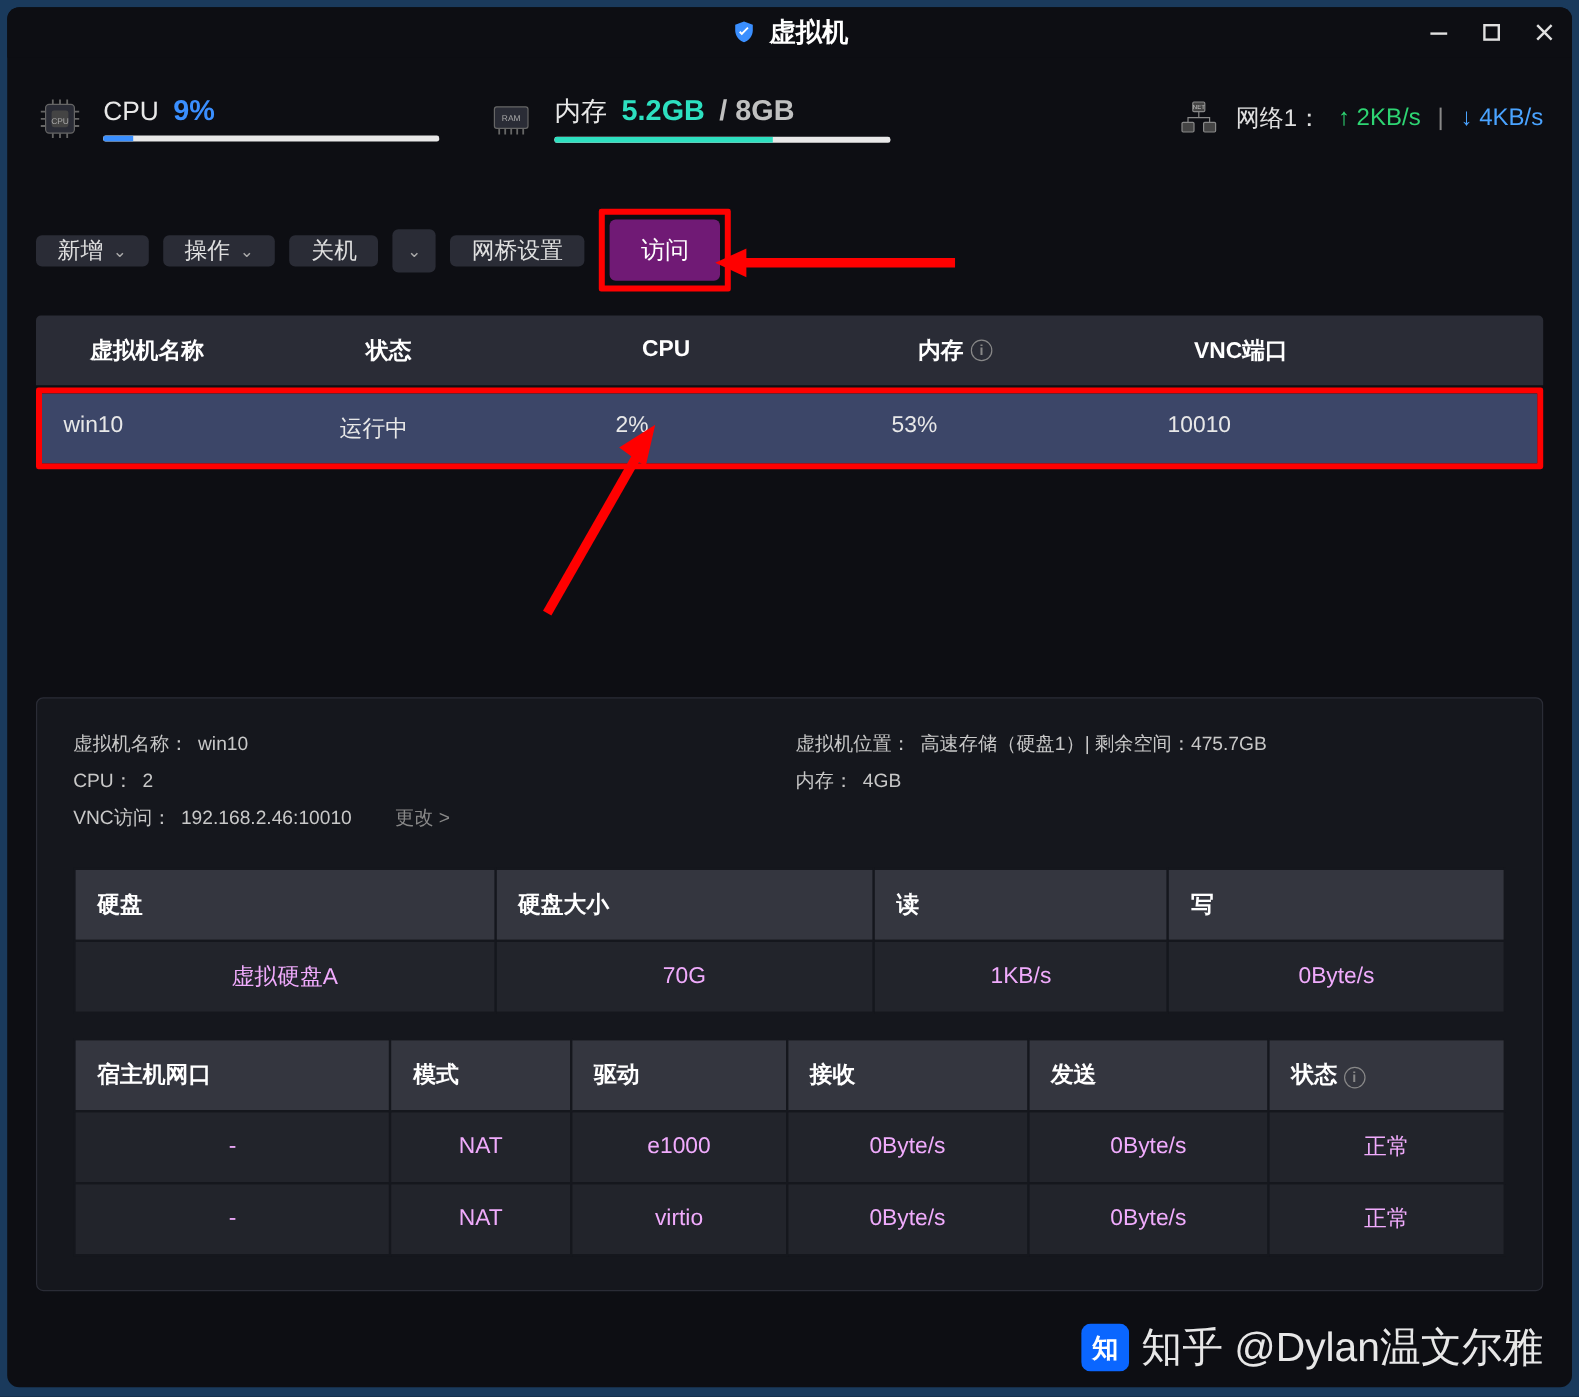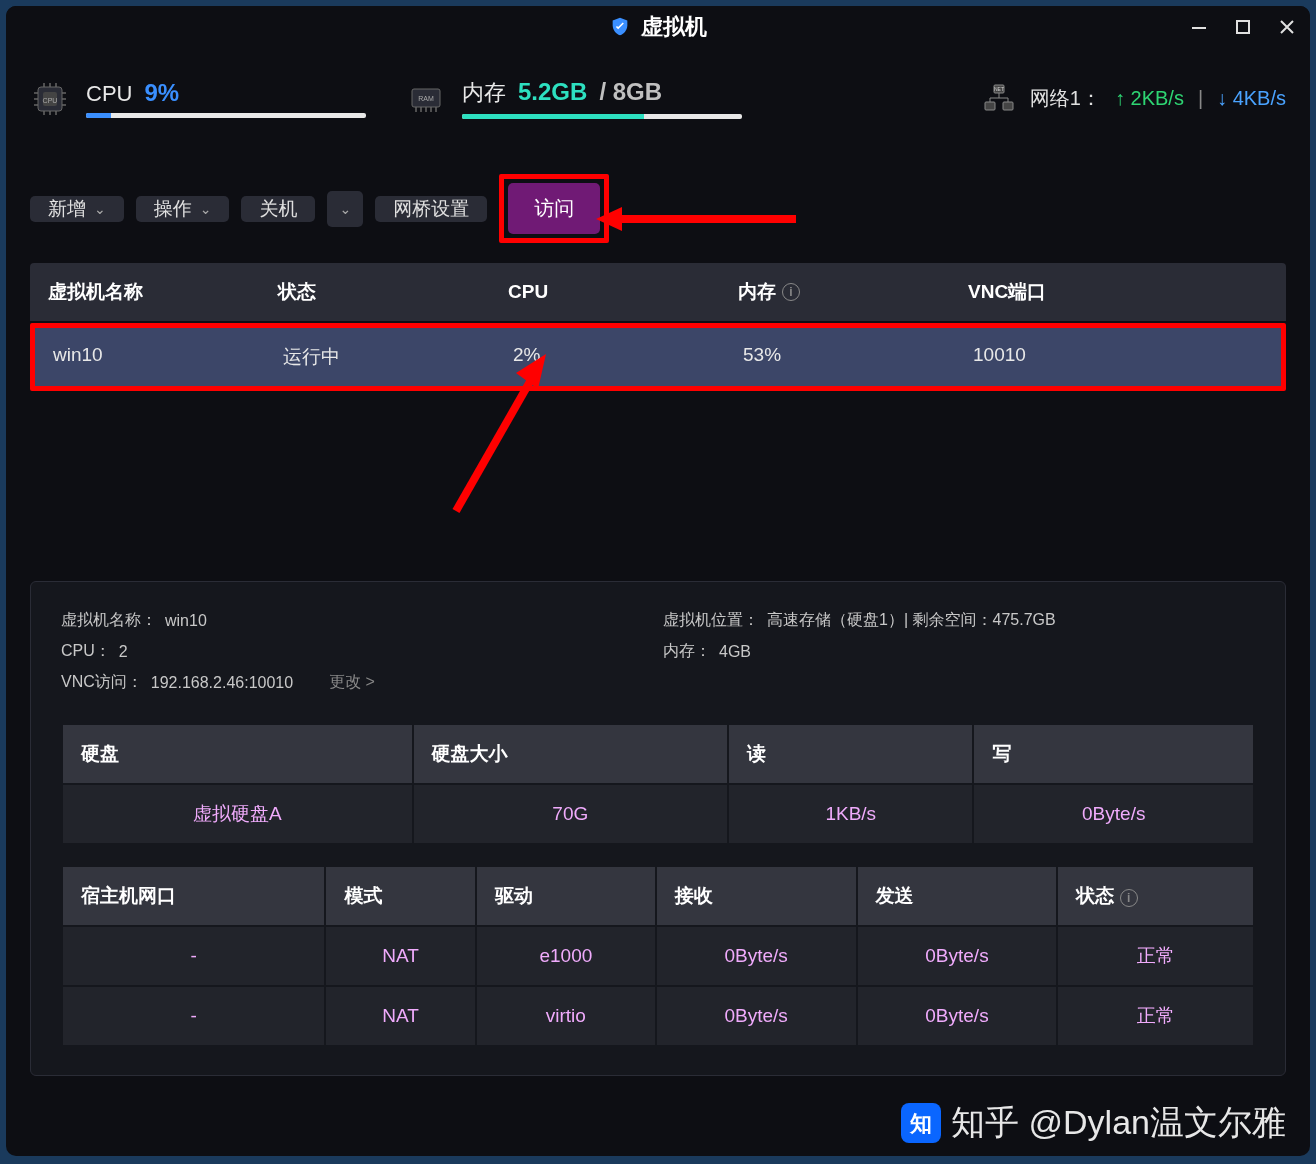--- a/index.html
+++ b/index.html
@@ -102,20 +102,21 @@
     height: 170px;
     pointer-events: none;
   }
 
   .vm-table { margin-top: 20px; }
   .vm-head {
     display: grid;
     grid-template-columns: 230px 230px 230px 230px 1fr;
     background: #2a2c36;
     border-radius: 4px 4px 0 0;
+    padding-left: 27px;
   }
   .vm-head > div { padding: 16px 18px; font-size: 19px; font-weight: 600; color: #fff; display: flex; align-items: center; gap: 6px; }
   .vm-row-wrap {
     border: 5px solid #ff0000;
     border-radius: 2px;
     margin-top: 2px;
   }
   .vm-row {
     display: grid;
     grid-template-columns: 230px 230px 230px 230px 1fr;

